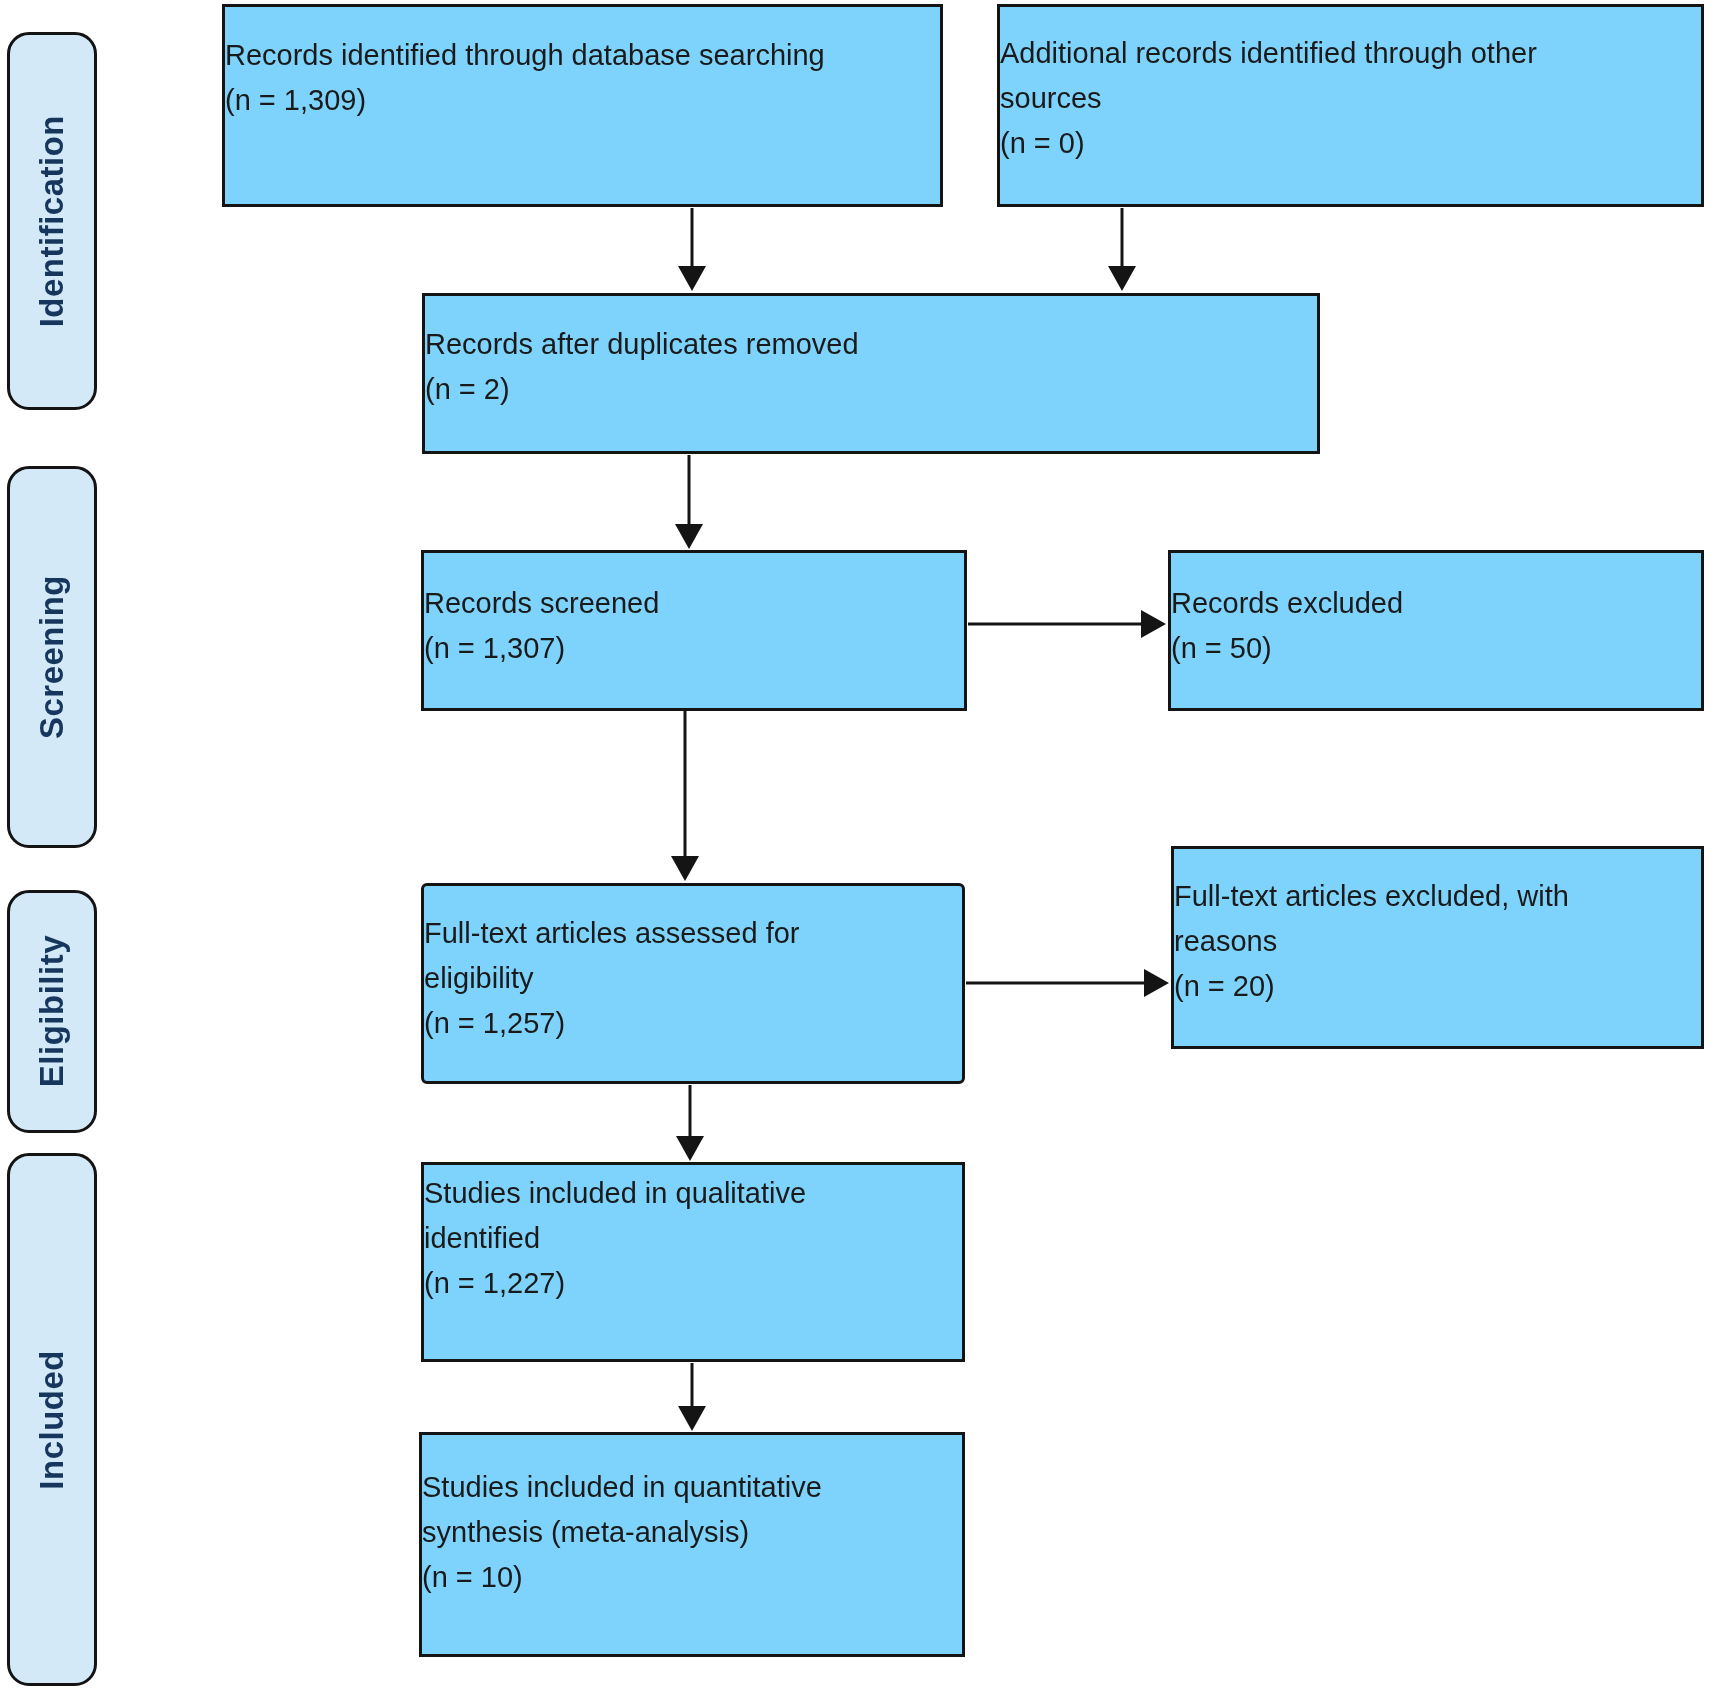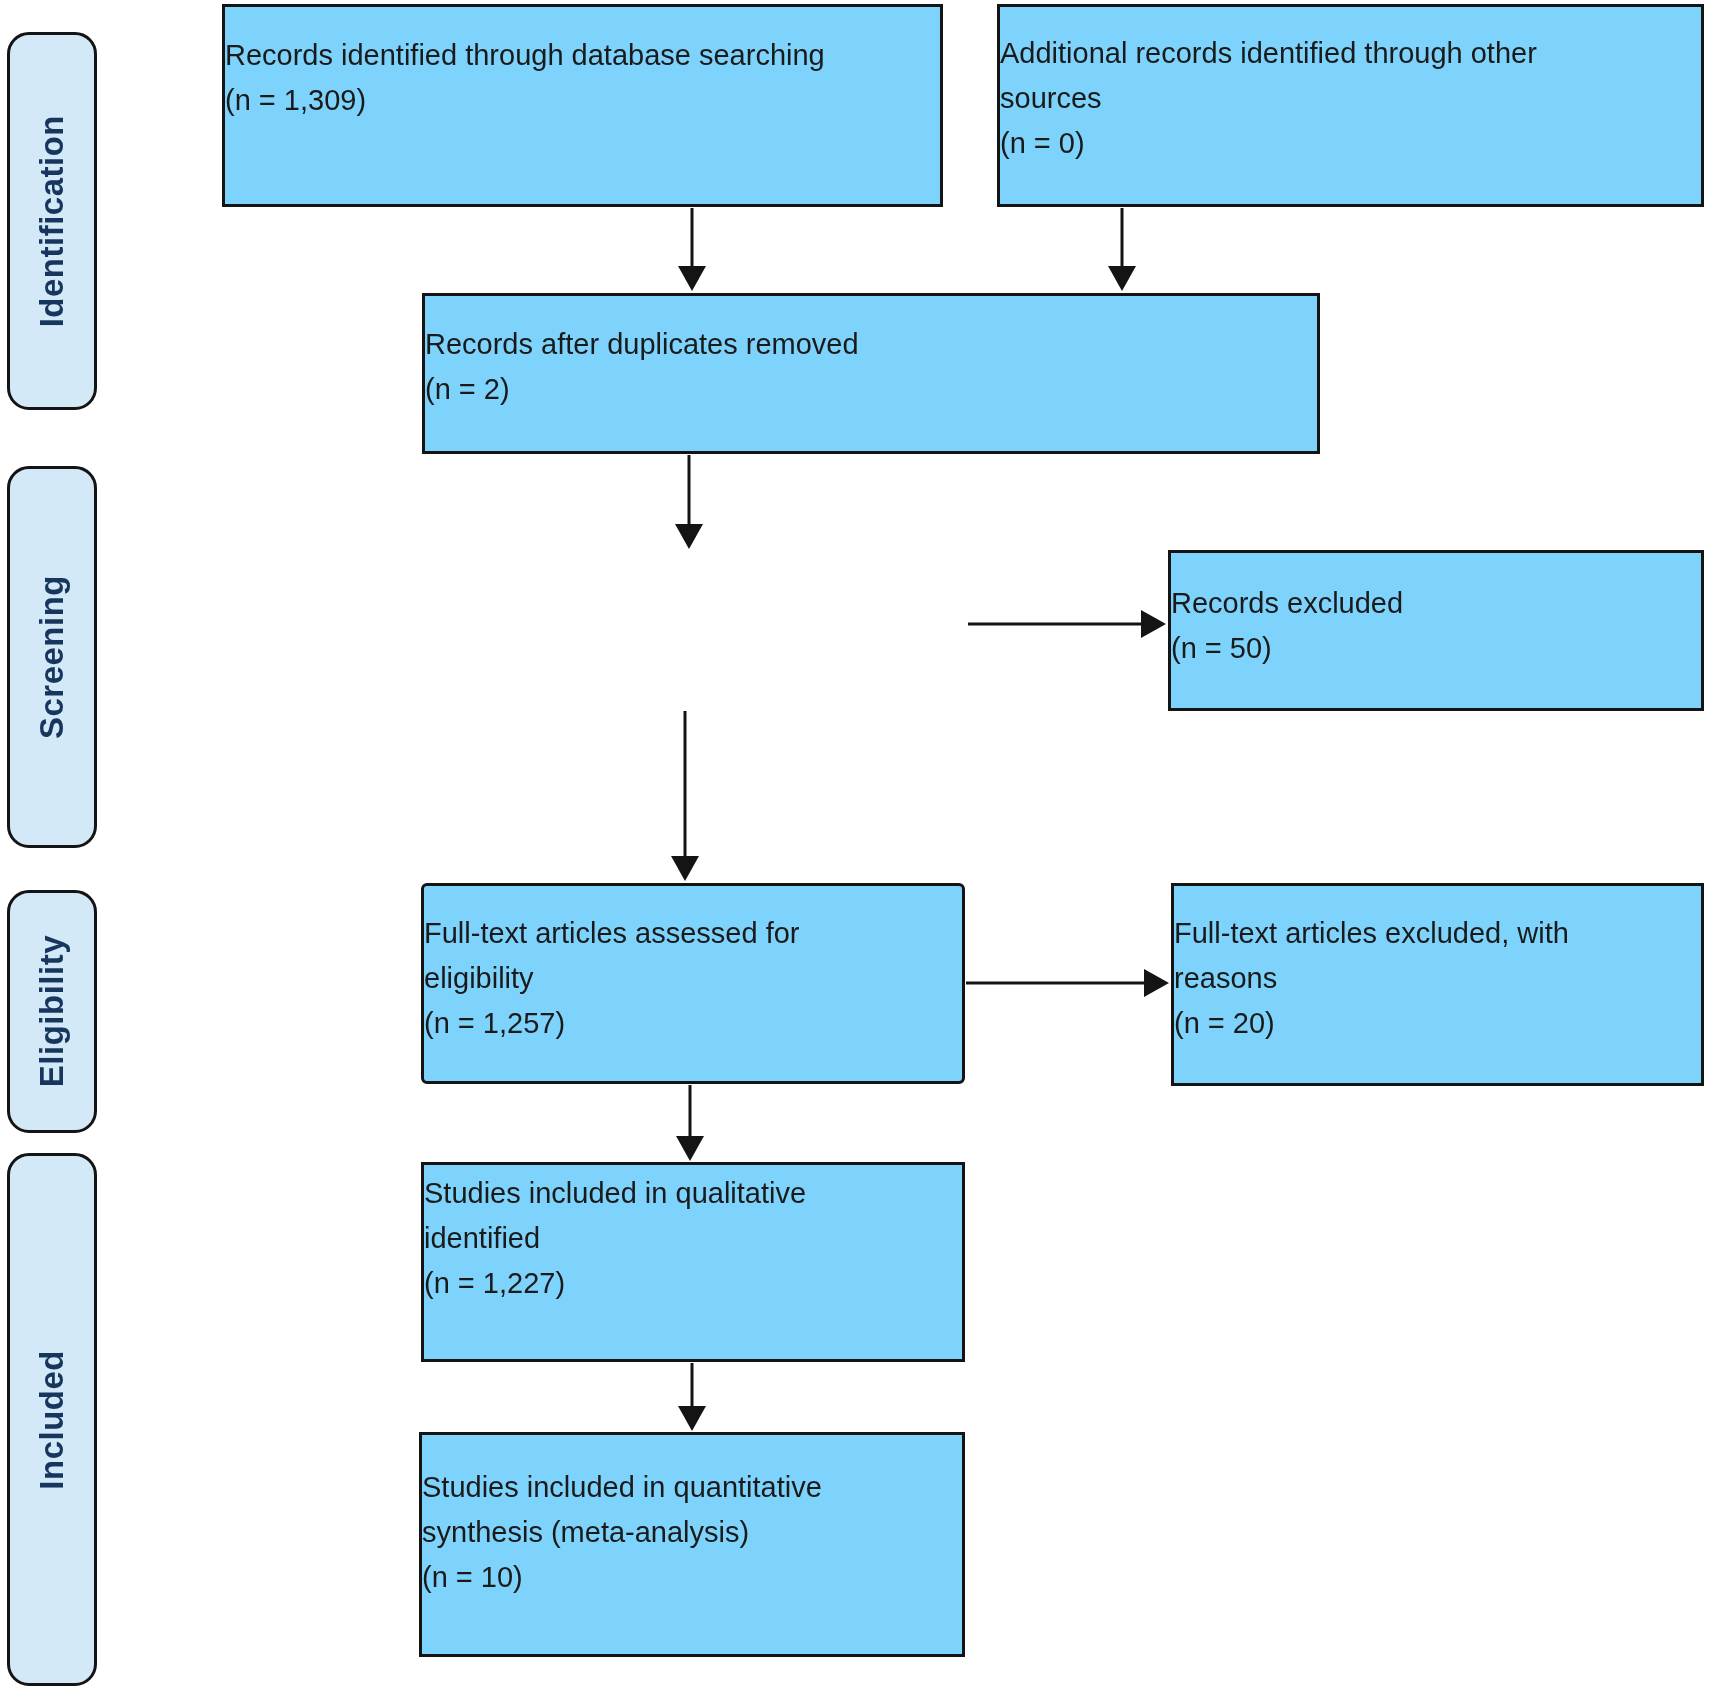--- a/index.html
+++ b/index.html
@@ -88,33 +88,37 @@
     <div class="bl">Additional records identified through other</div>
     <div class="bl">sources</div>
     <div class="bl">(n = 0)</div>
   </div>
 
   <div class="fbox" style="left:422px; top:293px; width:898px; height:161px; padding-top:26px;">
     <div class="bl">Records after duplicates removed</div>
     <div class="bl">(n = 2)</div>
   </div>
 
+  <div class="fbox" style="left:421px; top:550px; width:546px; height:161px; padding-top:28px;">
+    <div class="bl">Records screened</div>
+    <div class="bl">(n = 1,307)</div>
+  </div>
 
   <div class="fbox" style="left:1168px; top:550px; width:536px; height:161px; padding-top:28px;">
     <div class="bl">Records excluded</div>
     <div class="bl">(n = 50)</div>
   </div>
 
   <div class="fbox" style="left:421px; top:883px; width:544px; height:201px; padding-top:25px;border-radius:6px;">
     <div class="bl">Full-text articles assessed for</div>
     <div class="bl">eligibility</div>
     <div class="bl">(n = 1,257)</div>
   </div>
 
-  <div class="fbox" style="left:1171px; top:883px; width:533px; height:203px; padding-top:25px;">
+  <div class="fbox" style="left:1171px; top:846px; width:533px; height:203px; padding-top:25px;">
     <div class="bl">Full-text articles excluded, with</div>
     <div class="bl">reasons</div>
     <div class="bl">(n = 20)</div>
   </div>
 
   <div class="fbox" style="left:421px; top:1162px; width:544px; height:200px; padding-top:6px;">
     <div class="bl">Studies included in qualitative</div>
     <div class="bl">identified</div>
     <div class="bl">(n = 1,227)</div>
   </div>

